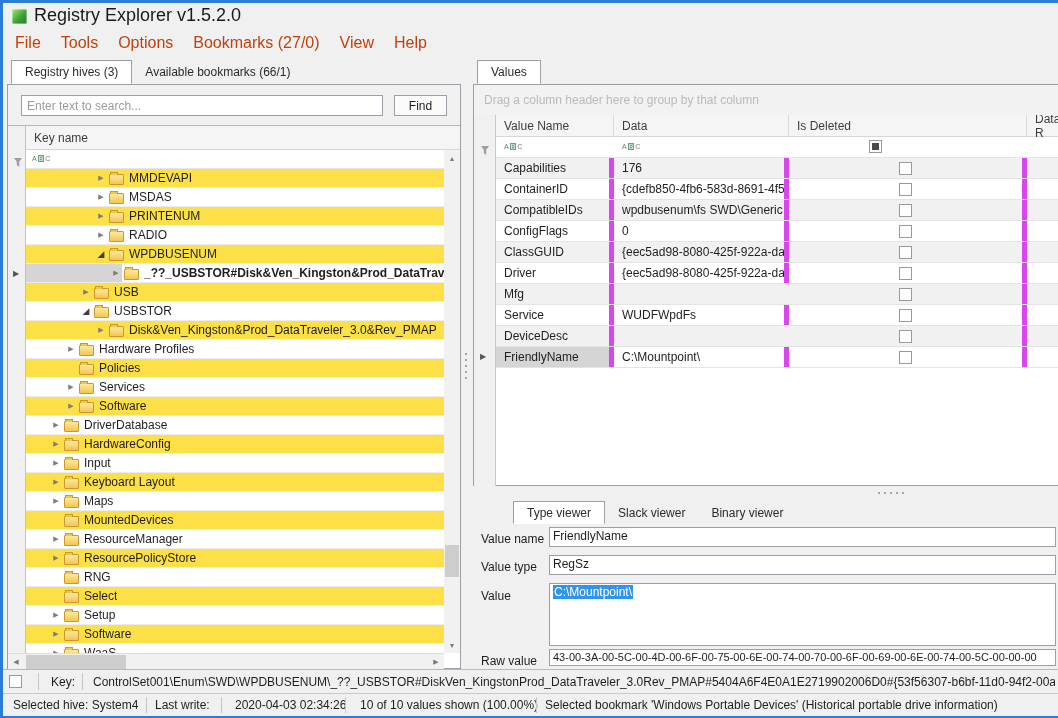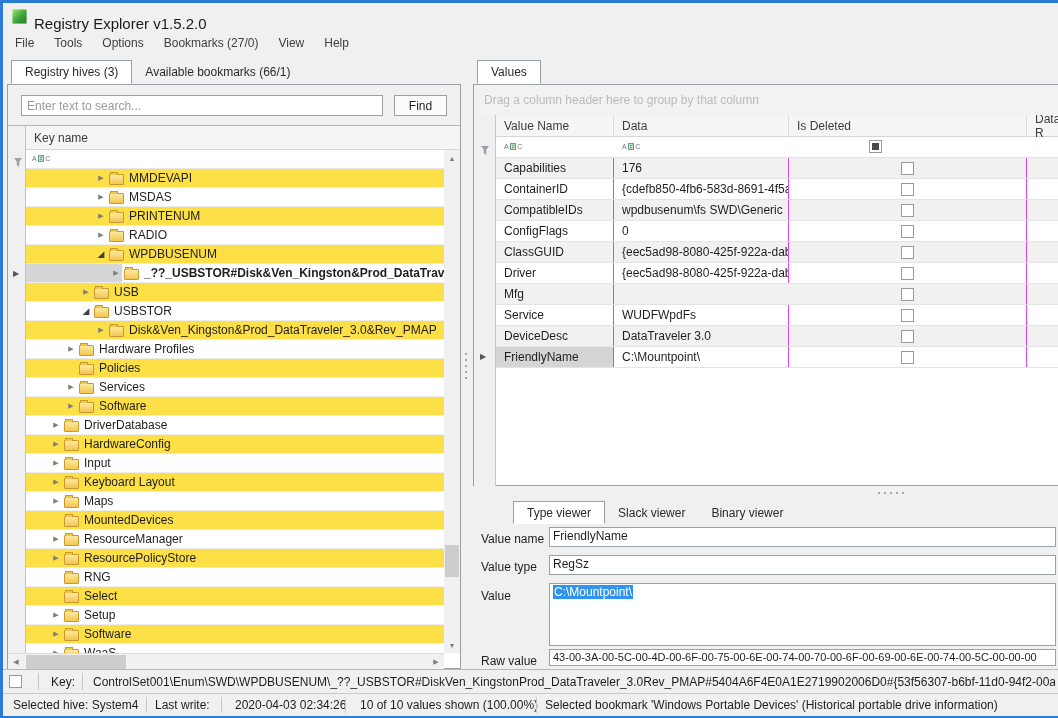--- a/index.html
+++ b/index.html
@@ -6,23 +6,23 @@
   *{box-sizing:border-box;font-family:"Liberation Sans",sans-serif;}
   #window{position:relative;width:1058px;height:718px;background:#f0f0f0;overflow:hidden;
           border-left:3px solid #2b7cd6;border-top:3px solid #2b7cd6;}
   .abs{position:absolute;}
   .txt{font-size:12px;color:#1e1e1e;white-space:nowrap;}
 
   
   #titlebar{left:0;top:0;width:100%;height:27px;}
   #app-icon{left:9px;top:6px;width:15px;height:15px;border-radius:2px;
             background:linear-gradient(135deg,#8fdf63 10%,#3da437 55%,#247c2b);box-shadow:inset 0 0 0 1px rgba(255,255,255,.35);}
-  #app-title{left:31px;top:12px;font-size:15px;color:#1a1a1a;}
+  #app-title{left:31px;top:2px;font-size:18px;color:#1a1a1a;}
   #menubar{left:2px;top:27px;height:26px;display:flex;align-items:center;}
-  .menu-item{padding:4px 10px;font-size:12px;color:#404040;}
+  .menu-item{padding:4px 10px;font-size:16px;color:#c2410c;}
 
   
   .tab{height:24px;display:inline-flex;align-items:center;padding:0 13px;font-size:12px;color:#2b2b2b;}
   .tab.active{background:#fff;border:1px solid #9aa0a5;border-bottom:1px solid #fff;}
 
   
   #left-tabs{left:8px;top:57px;height:24px;}
   #left-panel{left:4px;top:81px;width:454px;height:585px;border:1px solid #9aa0a5;background:#f1f1f1;}
   #search-input{left:13px;top:10px;width:362px;height:21px;border:1px solid #9aa0a5;background:#fff;
                 font-size:12px;color:#1e1e1e;padding:0 5px;}
@@ -71,21 +71,21 @@
                 border-top:1px solid #9aa0a5;border-left:1px solid #9aa0a5;border-bottom:1px solid #9aa0a5;}
   #group-bar{left:0;top:0;width:100%;height:30px;background:#f2f2f2;}
   #group-bar span{position:absolute;left:10px;top:8px;font-size:12px;color:#b9babc;}
   #vgrid-header{left:0;top:30px;width:100%;height:22px;background:#f5f5f6;border-bottom:1px solid #d6d6d6;}
   .hcell{position:absolute;top:0;height:22px;display:flex;align-items:center;padding-left:8px;
          font-size:12px;color:#3d3d3d;border-right:1px solid #d9d9d9;overflow:hidden;}
   #vgrid-filter{left:0;top:52px;width:100%;height:21px;background:#fff;border-bottom:1px solid #e4e4e4;}
   .vrow{position:relative;height:21px;border-bottom:1px solid #e4e4e4;background:#fff;}
   .vrow.alt{background:#f1f1f2;}
   .vcell{position:absolute;top:0;height:100%;display:flex;align-items:center;padding-left:8px;
-         font-size:12px;color:#1e1e1e;border-right:1px solid #d946ef;overflow:hidden;white-space:nowrap;}
+         font-size:12px;color:#1e1e1e;border-right:5px solid #d946ef;overflow:hidden;white-space:nowrap;}
   .vrow.sel .name-cell{background:#d5d5d5;}
   .checkbox{width:13px;height:13px;border:1px solid #9a9a9a;background:#fff;}
   .checkbox.ind{display:flex;align-items:center;justify-content:center;}
   .checkbox.ind::after{content:"";width:7px;height:7px;background:#4a4a4a;}
   #vgrid-gutter{left:0;top:30px;width:22px;height:371px;background:#f0f0f0;border-right:1px solid #c9c9c9;}
 
   
   .dots-v{display:flex;flex-direction:column;gap:4px;}
   .dots-v i{width:2px;height:2px;background:#8f8f8f;border-radius:50%;}
   .dots-h{display:flex;gap:4px;}
@@ -443,21 +443,20 @@
         <div class="vrow">
           <div class="vcell name-cell" style="left: 22px; width: 118px;">Service</div>
           <div class="vcell" style="left: 140px; width: 175px;">WUDFWpdFs</div>
           <div class="vcell" style="left: 315px; width: 238px; justify-content: center; padding-left: 0px;">
             <span class="checkbox"></span>
           </div>
           <div class="vcell" style="left: 553px; width: 35px; border-right: none;"></div>
         </div>
         <div class="vrow alt">
           <div class="vcell name-cell" style="left: 22px; width: 118px;">DeviceDesc</div>
-          <div class="vcell" style="left: 140px; width: 175px;">DataTraveler 3.0</div>
           <div class="vcell" style="left: 315px; width: 238px; justify-content: center; padding-left: 0px;">
             <span class="checkbox"></span>
           </div>
           <div class="vcell" style="left: 553px; width: 35px; border-right: none;"></div>
         </div>
         <div class="vrow sel">
           <div class="vcell name-cell" style="left: 22px; width: 118px;">FriendlyName</div>
           <div class="vcell" style="left: 140px; width: 175px;">C:\Mountpoint\</div>
           <div class="vcell" style="left: 315px; width: 238px; justify-content: center; padding-left: 0px;">
             <span class="checkbox"></span>

